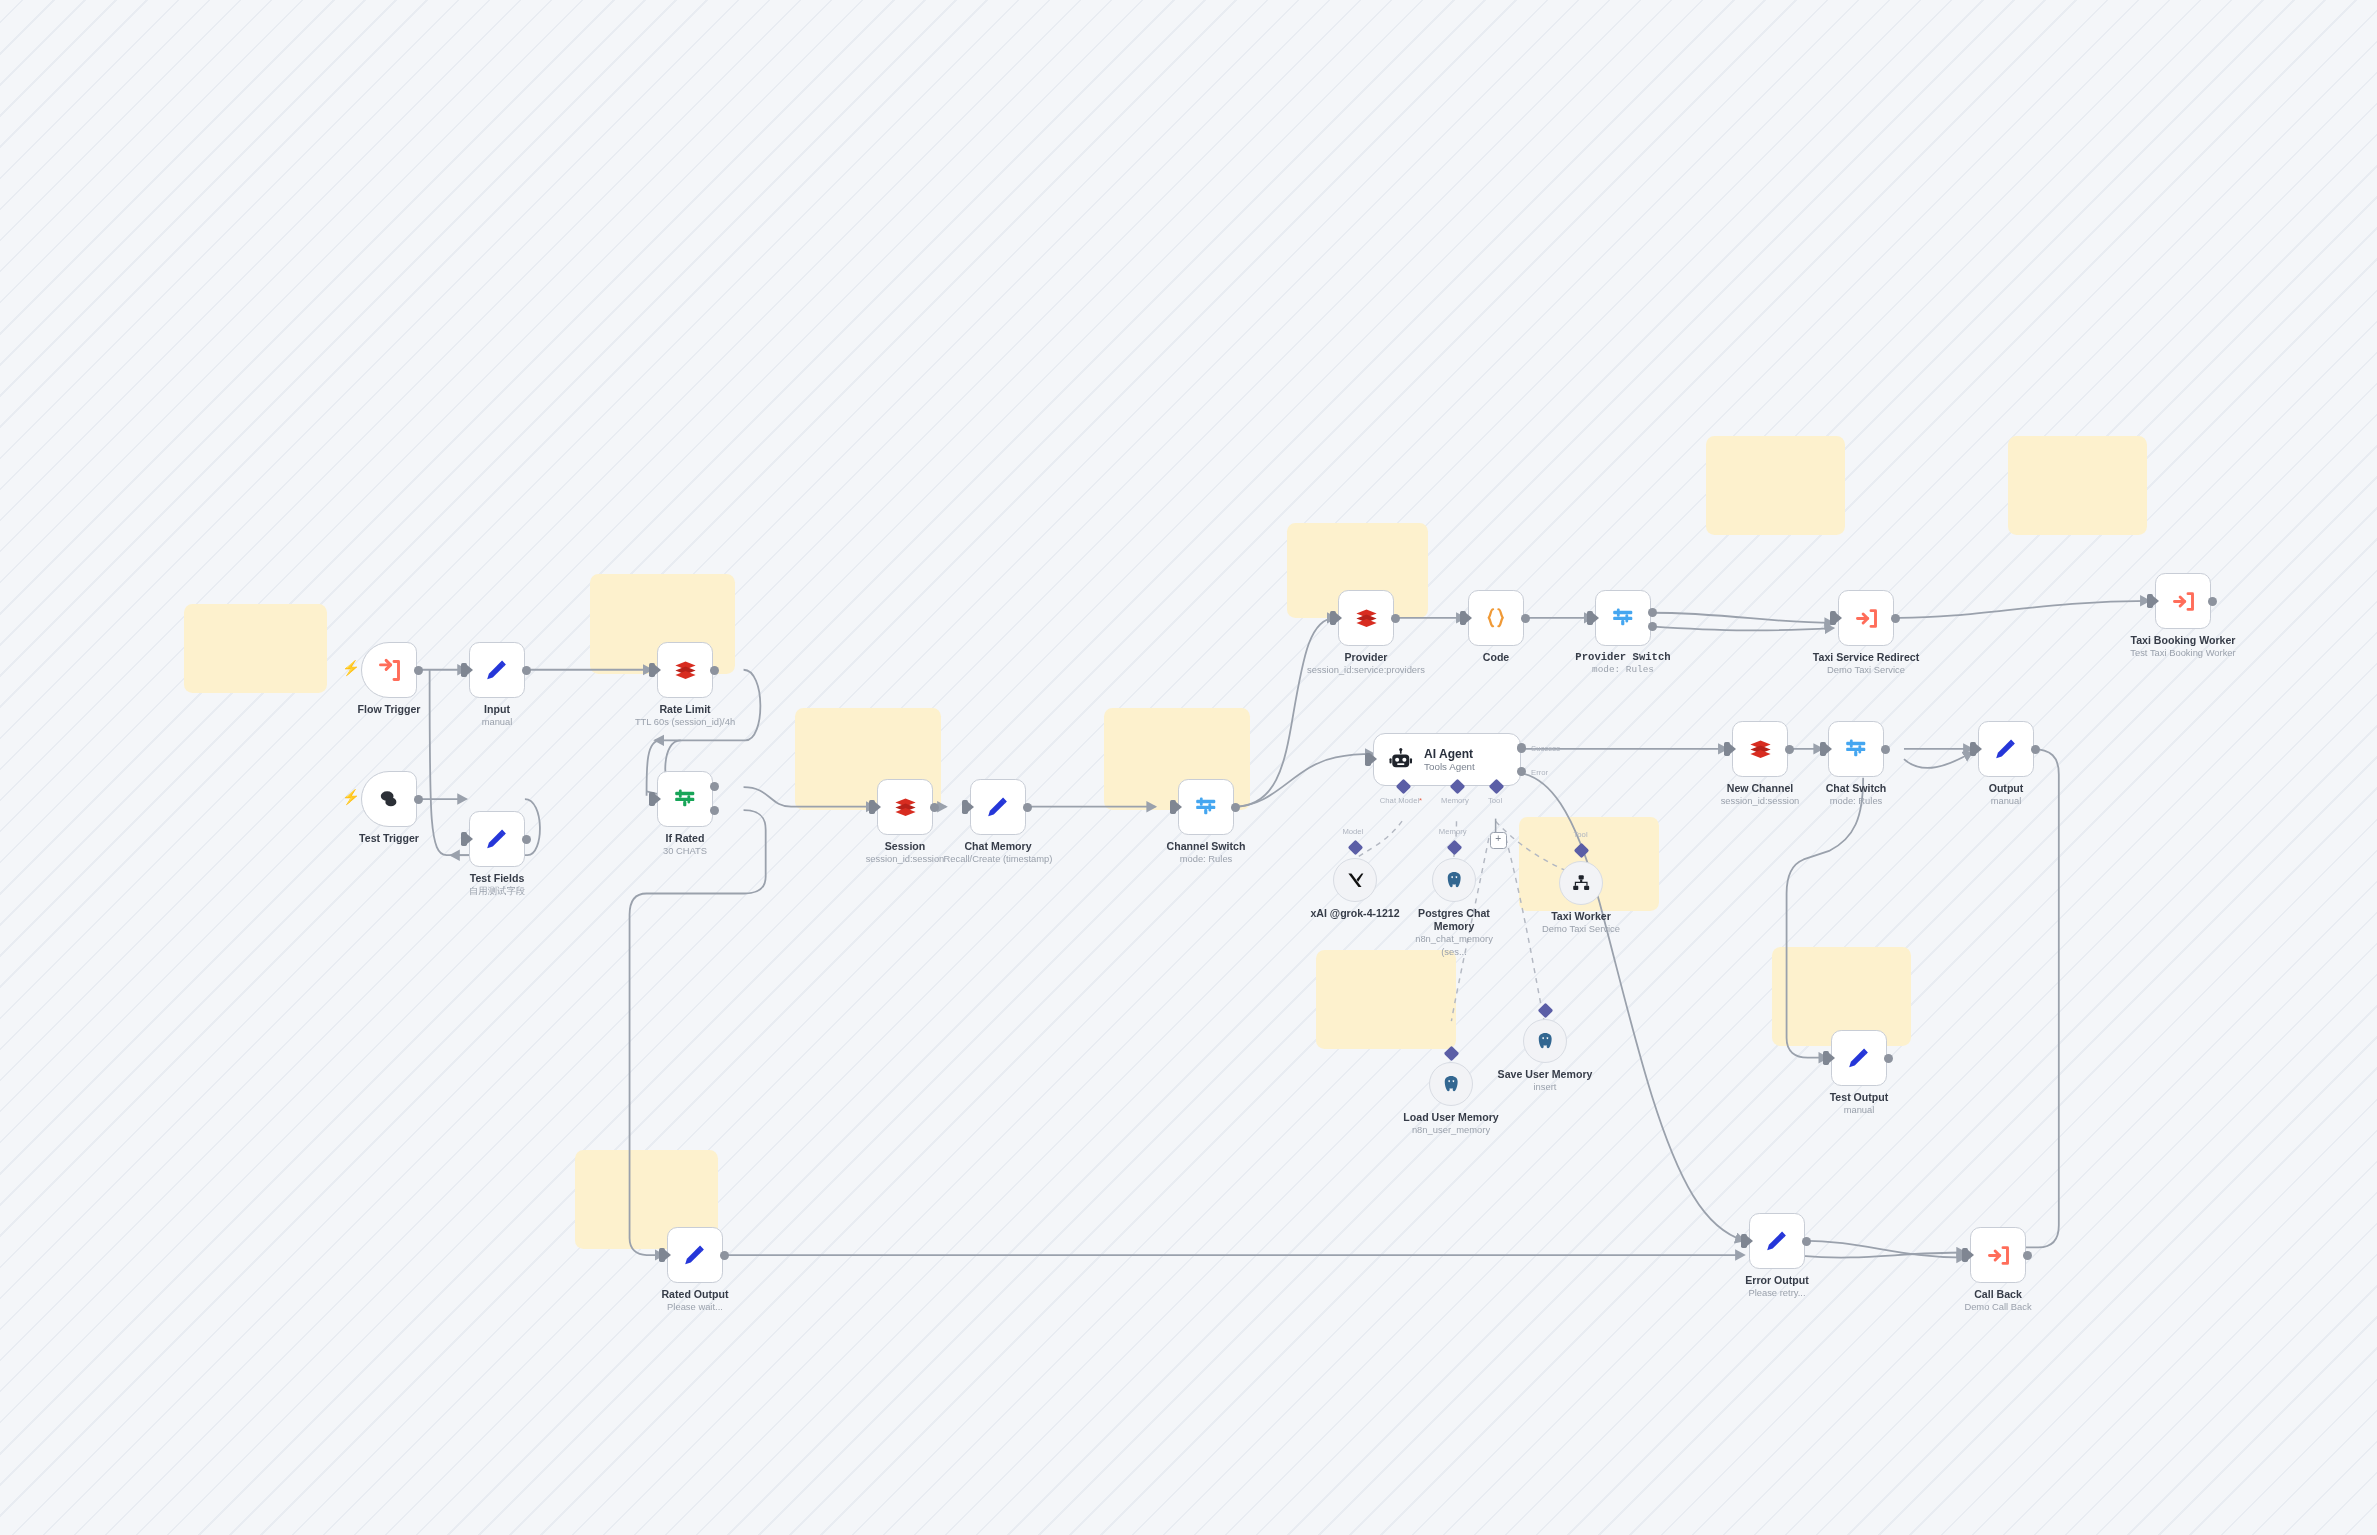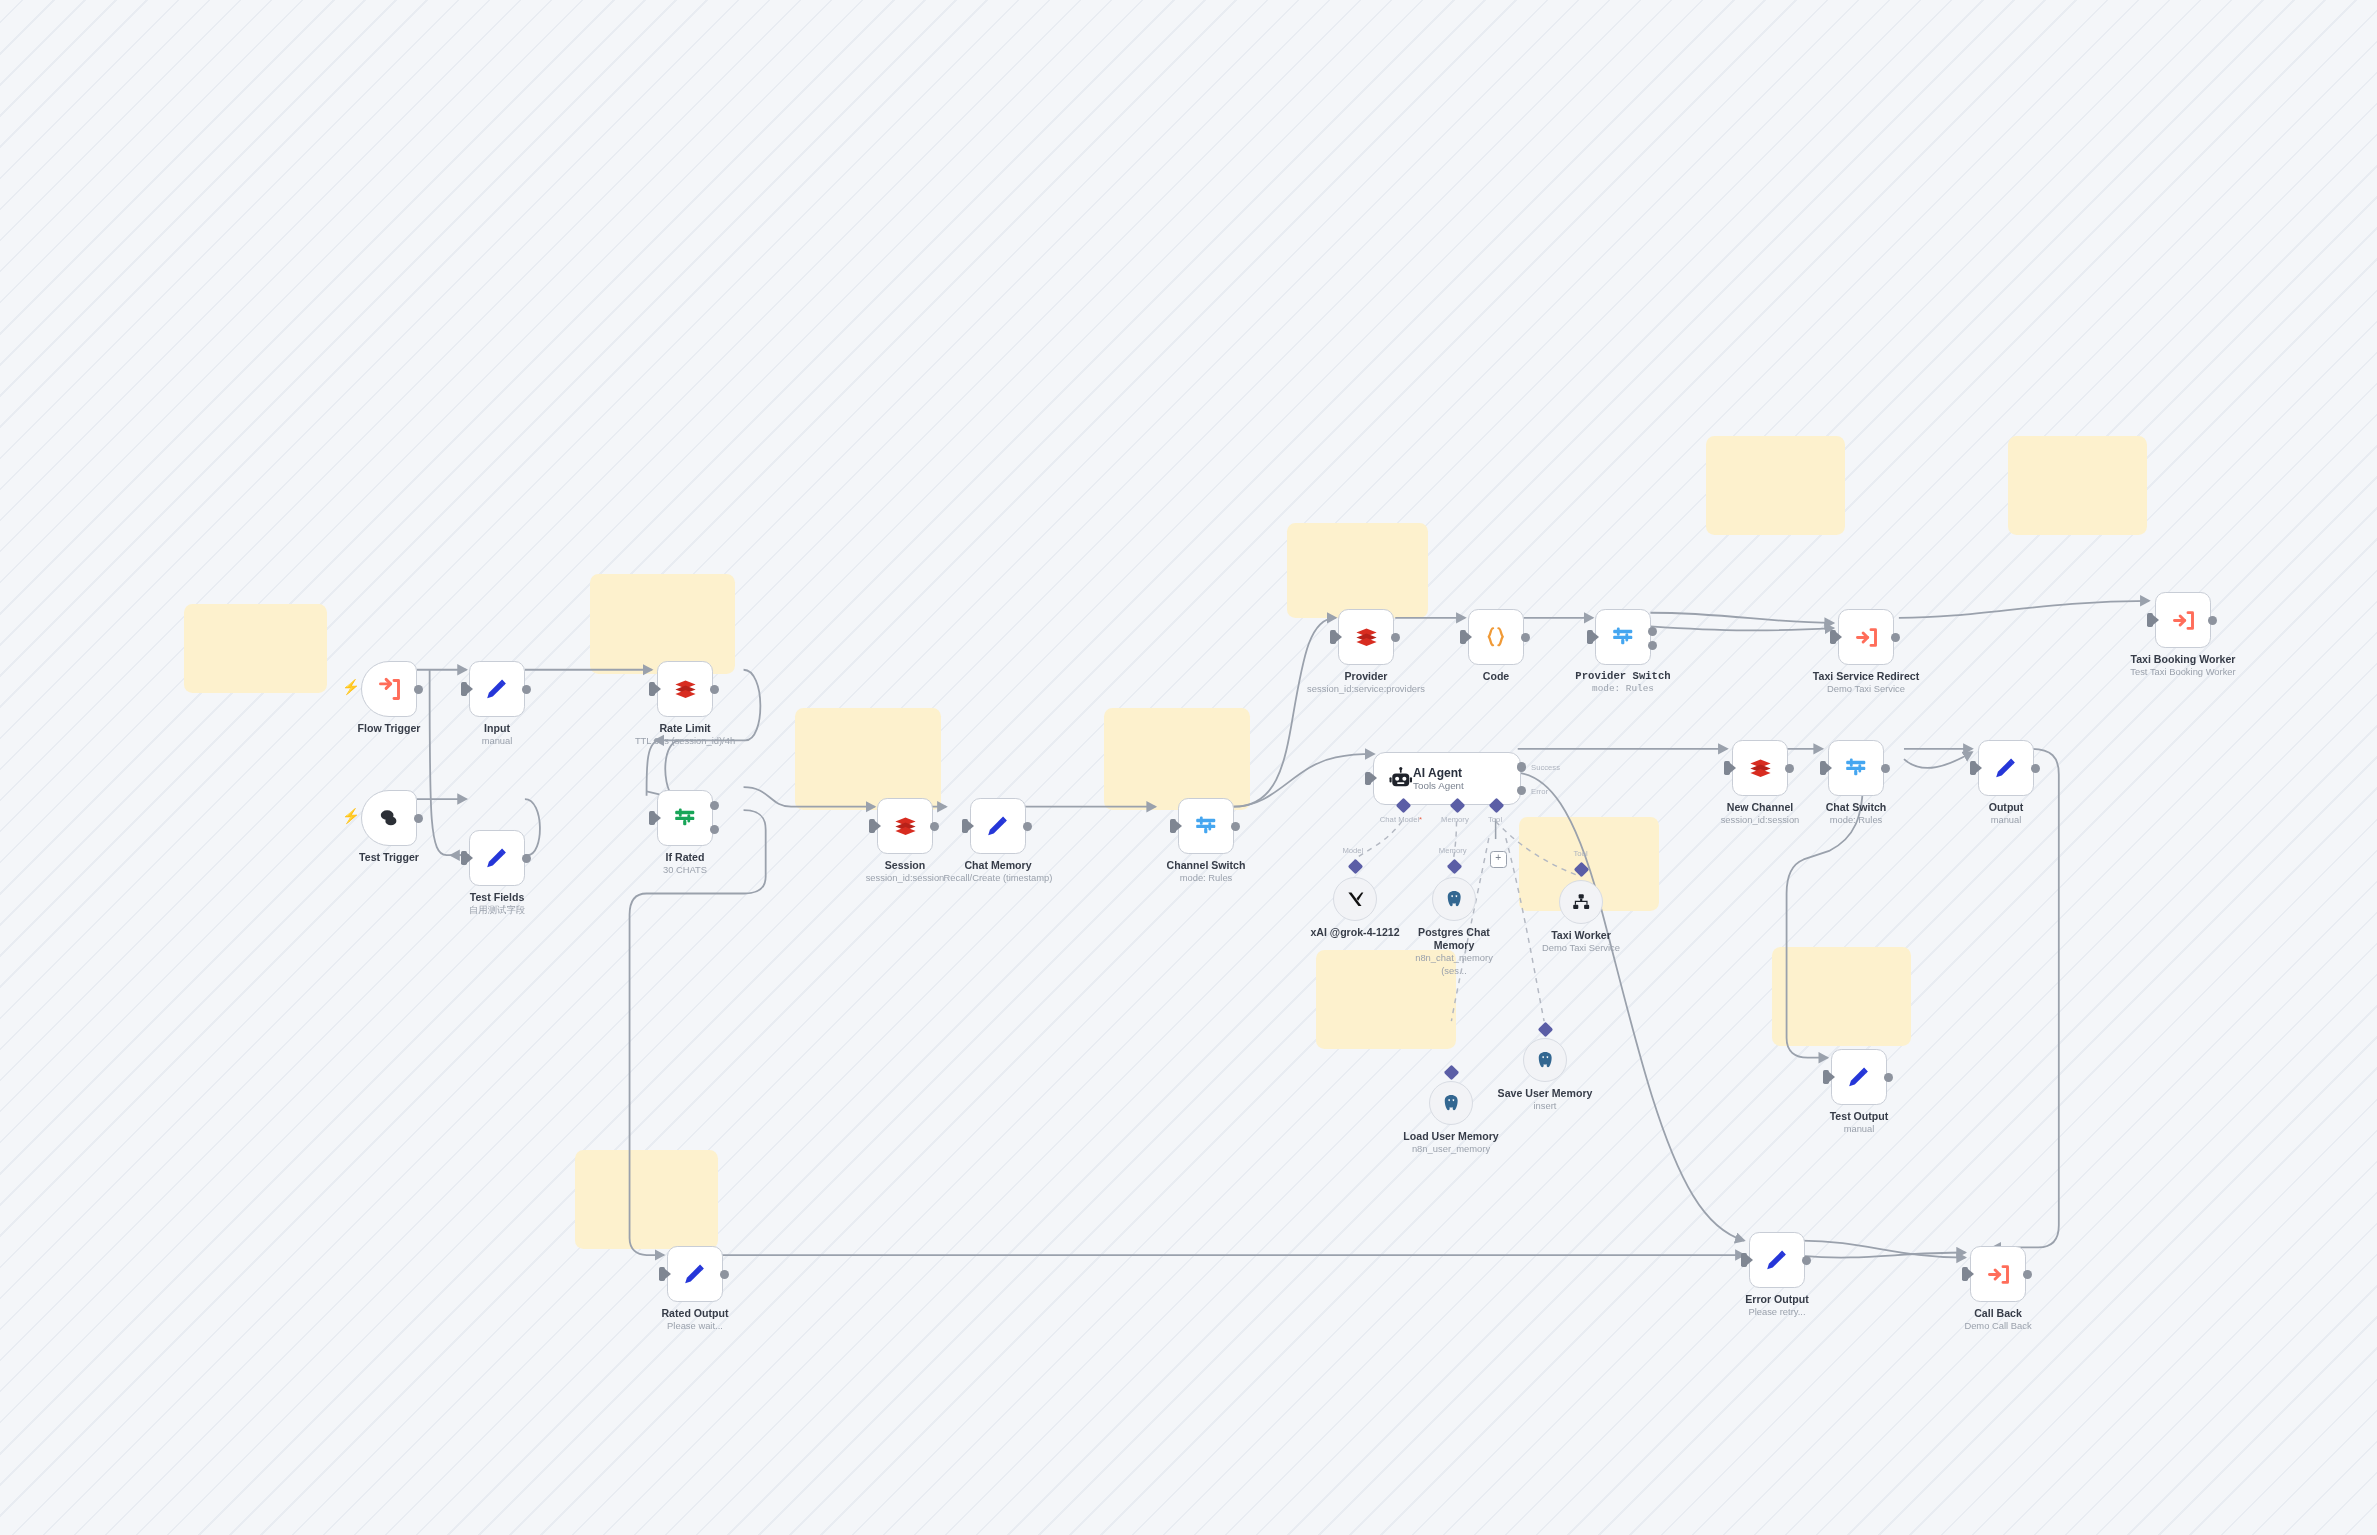--- a/index.html
+++ b/index.html
@@ -19,33 +19,32 @@
       rgba(244,246,249,0) 1.7px,
       rgba(244,246,249,0) 22px);
   }
   #edges{position:absolute;left:0;top:0;width:2377px;height:1536px;pointer-events:none;}
   .sticky{
     position:absolute;background:#fdf1cd;border-radius:8.5px;
   }
   
   .node{
     position:absolute;
-    margin-top:19px;
   }
   .nbox{
     width:56px;height:56px;border:1.4px solid #c8cdd6;background:#fff;
     border-radius:10.2px;display:flex;align-items:center;justify-content:center;
     box-sizing:border-box;
   }
   .nbox.trigger{
     border-radius:29px 10.2px 10.2px 29px;
   }
   .nbox.wide{
     width:148px;height:53px;border-radius:12px;
-    justify-content:flex-start;padding-left:13.6px;
+    justify-content:flex-start;padding-left:13.6px;gap:11px;
   }
   .agent-txt{display:flex;flex-direction:column;line-height:1.18;}
   .agent-title{font-size:12px;font-weight:bold;color:#29303d;}
   .agent-sub{font-size:9.8px;color:#7a828f;}
   .ncircle{
     width:44px;height:44px;border-radius:50%;background:#f2f3f6;
     border:1.2px solid #d8dce3;display:flex;align-items:center;justify-content:center;
     box-sizing:border-box;
   }
   .nlabel{

